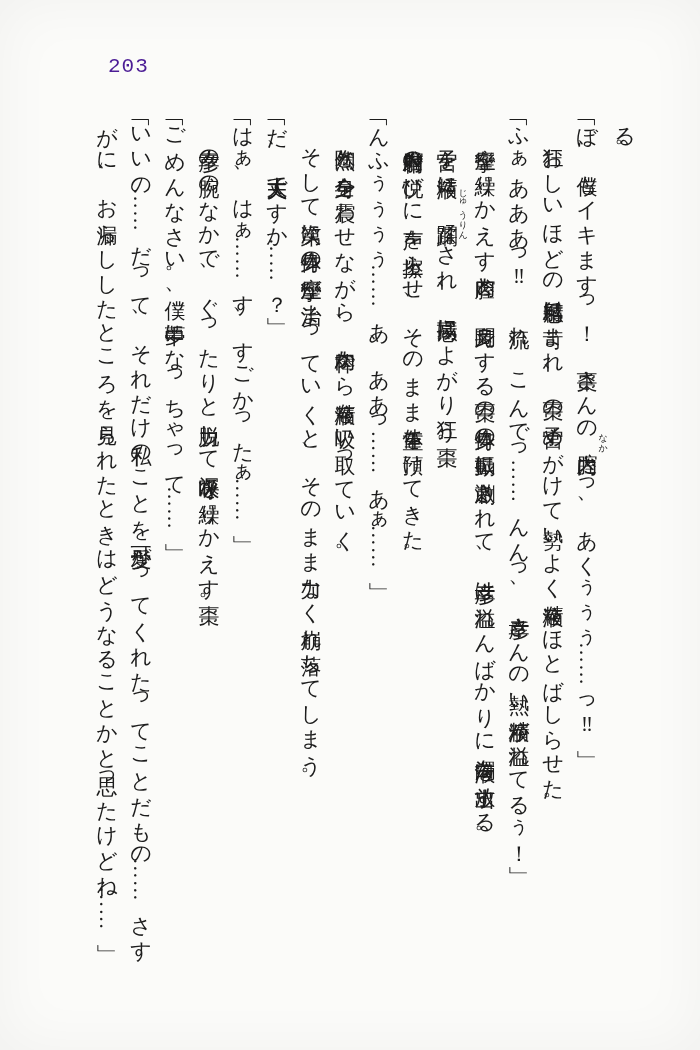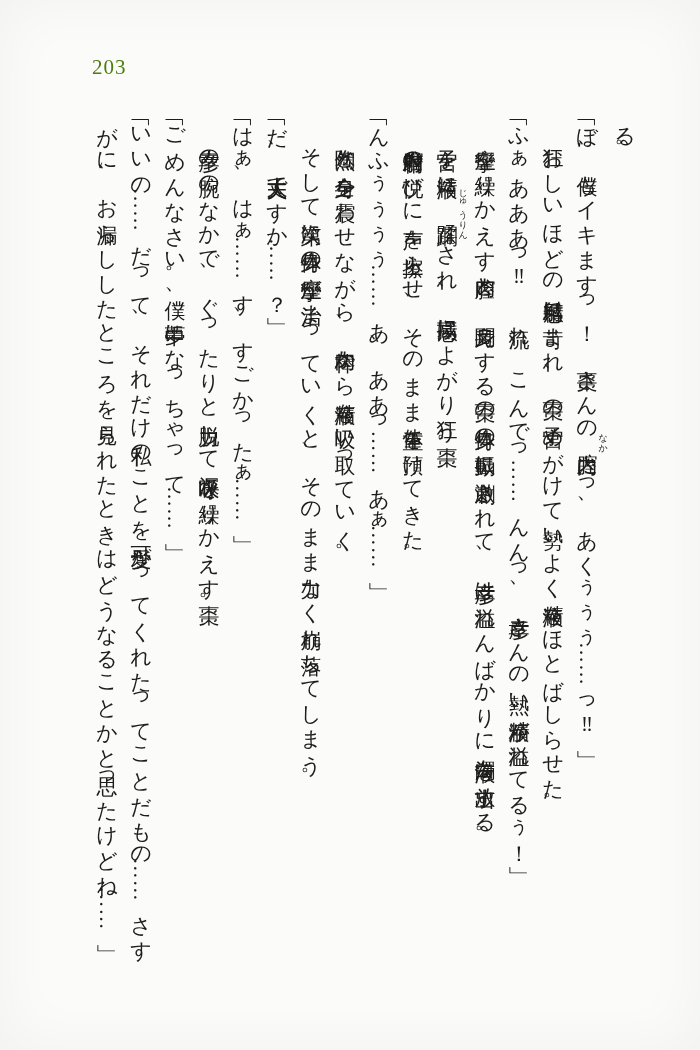--- a/index.html
+++ b/index.html
@@ -15,25 +15,25 @@
     font-family: "Liberation Serif", "DejaVu Serif", serif;
   }
   .book-page {
     position: absolute;
     inset: 0;
     box-shadow: inset 0 0 60px rgba(0,0,0,0.045);
   }
   .page-number {
     position: absolute;
     top: 55px;
-    left: 92px;
+    left: 108px;
     font-size: 21px;
-    color: #4d7c0f;
+    color: #4c1d95;
     letter-spacing: 1px;
-    font-family: Liberation Serif, serif;
+    font-family: Liberation Mono, monospace;
   }
   .text-block {
     position: absolute;
     top: 112px;
     right: 58px;
     width: 600px;
     height: 846px;
     writing-mode: vertical-rl;
     -webkit-writing-mode: vertical-rl;
     text-orientation: mixed;

